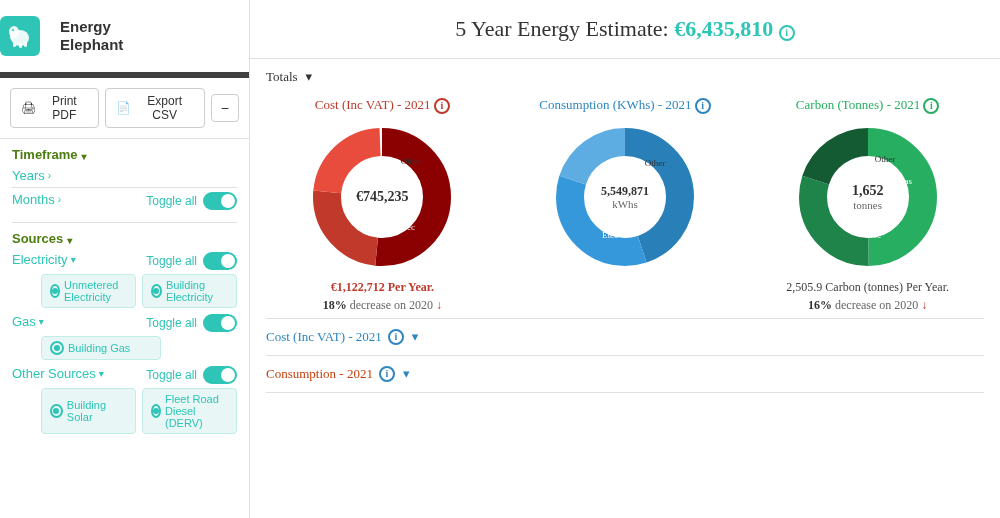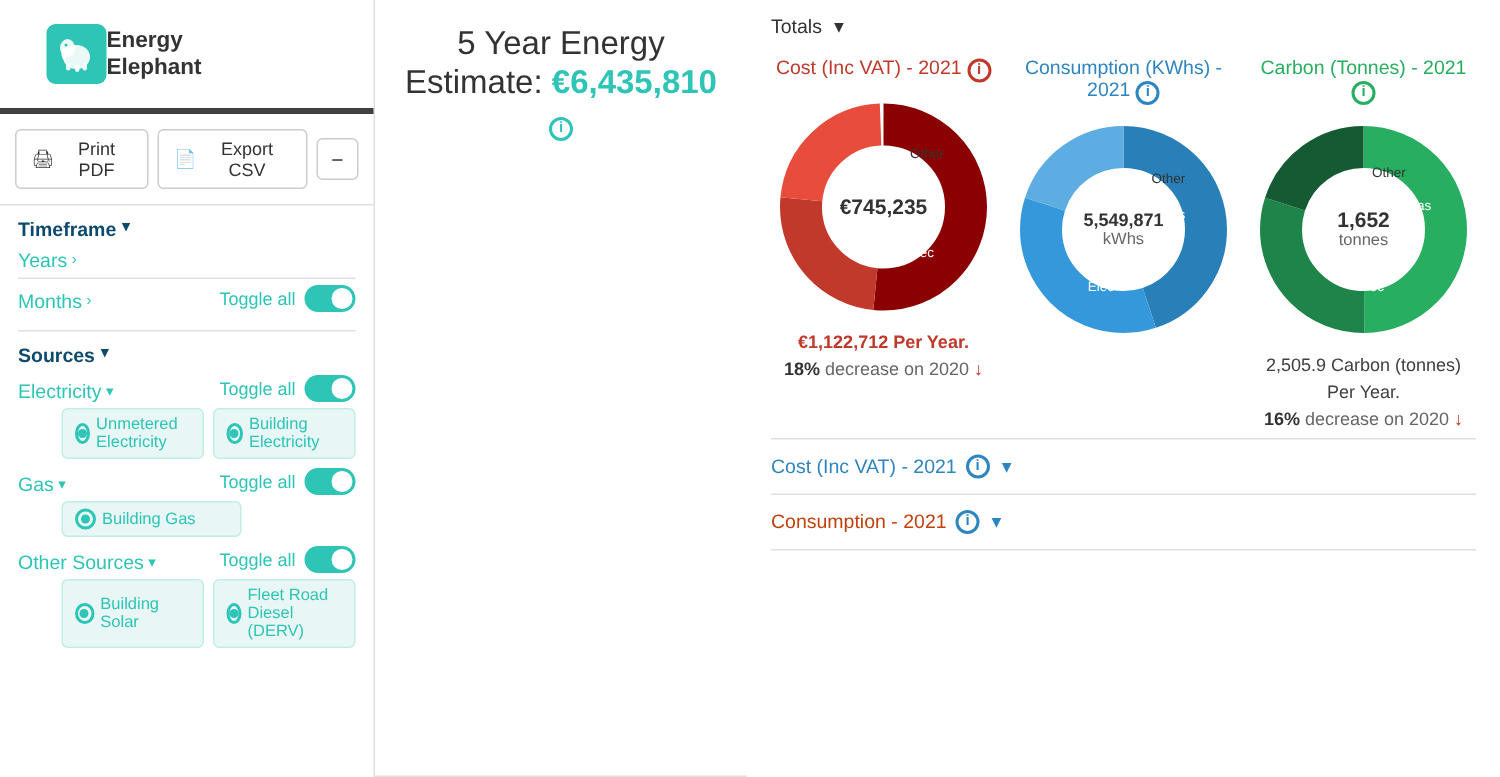--- a/index.html
+++ b/index.html
@@ -2,43 +2,43 @@
 <html><head>
   <meta charset="utf-8">
   <style>
     * { box-sizing: border-box; margin: 0; padding: 0; }
     body { font-family: Arial, sans-serif; font-size: 13px; background: #f5f5f5; color: #333; }
 
     .app-wrapper { display: flex; width: 1000px; min-height: 518px; background: #fff; }
 
     
     .sidebar { width: 250px; min-width: 250px; background: #fff; border-right: 1px solid #e0e0e0; padding: 0; display: flex; flex-direction: column; }
-    .sidebar-logo { display: flex; align-items: center; gap: 0; padding: 16px 31px; border-bottom: 4px solid #404040; }
+    .sidebar-logo { display: flex; align-items: center; gap: 20px; padding: 16px 0; border-bottom: 6px solid #404040; }
     .logo-icon { width: 40px; height: 40px; background: #2ec4b6; border-radius: 6px; display: flex; align-items: center; justify-content: center; }
     .logo-text { font-size: 15px; font-weight: bold; color: #333; line-height: 1.2; }
     .sidebar-actions { display: flex; align-items: center; gap: 6px; padding: 10px 10px; border-bottom: 1px solid #e0e0e0; }
     .btn-outline { border: 1px solid #ccc; background: #fff; border-radius: 4px; padding: 5px 10px; font-size: 12px; cursor: pointer; display: flex; align-items: center; gap: 4px; color: #333; }
     .btn-minus { border: 1px solid #ccc; background: #fff; border-radius: 4px; padding: 5px 9px; font-size: 14px; cursor: pointer; color: #333; }
     .sidebar-section { padding: 8px 12px; }
-    .section-header { font-weight: bold; font-size: 13px; color: #0c4a6e; cursor: pointer; display: flex; align-items: flex-start; gap: 4px; margin-bottom: 6px; }
+    .section-header { font-weight: bold; font-size: 13px; color: #4d7c0f; cursor: pointer; display: flex; align-items: flex-end; gap: 4px; margin-bottom: 6px; }
     .section-header .chevron { font-size: 10px; }
-    .subsection-row { display: flex; align-items: flex-end; justify-content: space-between; margin-bottom: 4px; }
+    .subsection-row { display: flex; align-items: flex-start; justify-content: space-between; margin-bottom: 4px; }
     .subsection-label { color: #2ec4b6; font-size: 13px; cursor: pointer; display: flex; align-items: center; gap: 3px; }
     .toggle-container { display: flex; align-items: center; gap: 6px; }
     .toggle-label { color: #2ec4b6; font-size: 12px; }
     .toggle { width: 34px; height: 18px; background: #2ec4b6; border-radius: 9px; position: relative; cursor: pointer; display: inline-block; }
     .toggle::after { content: ''; position: absolute; width: 14px; height: 14px; background: #fff; border-radius: 50%; top: 2px; right: 2px; }
     .chip-row { display: flex; gap: 6px; margin-bottom: 6px; flex-wrap: wrap; margin-left: 29px; }
     .chip { background: #e8f7f5; border: 1px solid #c0ede8; border-radius: 4px; padding: 4px 8px; font-size: 11px; color: #2ec4b6; display: flex; align-items: center; gap: 4px; cursor: pointer; flex: 1; min-width: 80px; }
     .chip-dot { width: 14px; height: 14px; border: 2px solid #2ec4b6; border-radius: 50%; display: flex; align-items: center; justify-content: center; }
     .chip-dot::after { content: ''; width: 6px; height: 6px; background: #2ec4b6; border-radius: 50%; }
     .divider { height: 1px; background: #e0e0e0; margin: 4px 0; }
 
     
-    .main { flex: 1; display: flex; flex-direction: row; }
+    .main { flex: 1; display: flex; flex-direction: column; font-family: Liberation Serif, serif; }
     .main-header { padding: 16px 20px; border-bottom: 1px solid #e0e0e0; text-align: center; }
     .main-title { font-size: 22px; font-weight: normal; color: #333; }
     .main-title .amount { color: #2ec4b6; font-weight: bold; }
     .info-icon { display: inline-flex; align-items: center; justify-content: center; width: 16px; height: 16px; border: 2px solid #2ec4b6; border-radius: 50%; font-size: 10px; color: #2ec4b6; font-weight: bold; cursor: pointer; }
 
     .content-area { flex: 1; padding: 10px 16px; }
     .totals-bar { display: flex; align-items: center; gap: 8px; margin-bottom: 12px; font-size: 13px; color: #333; cursor: pointer; }
 
     .charts-row { display: flex; gap: 10px; margin-bottom: 4px; }
     .chart-card { flex: 1; text-align: center; }

